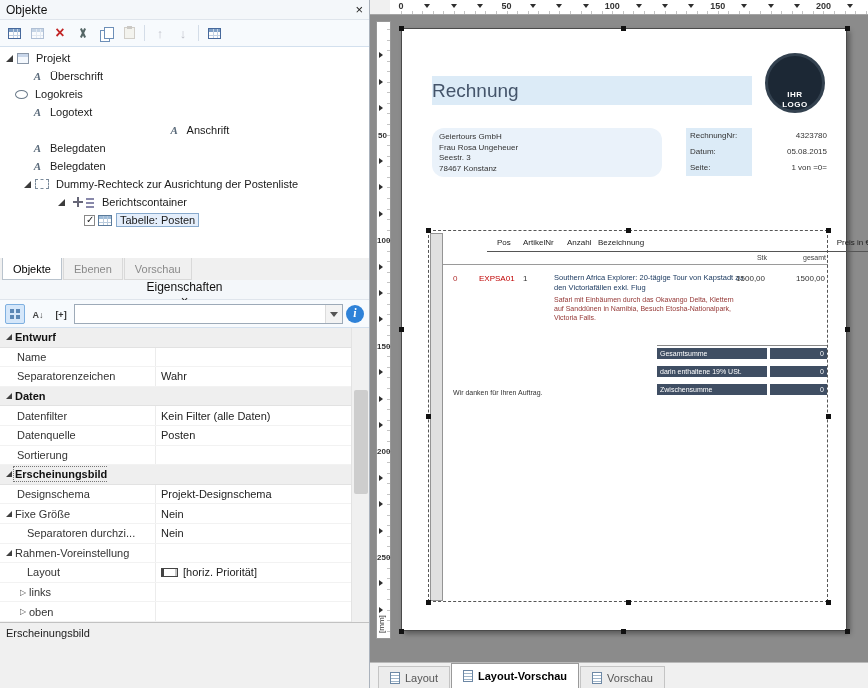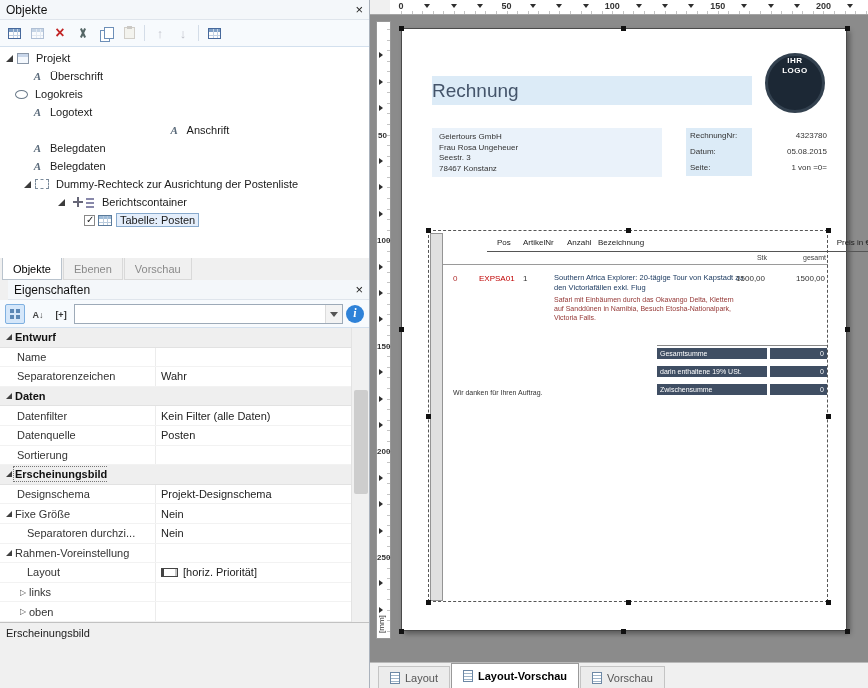--- a/index.html
+++ b/index.html
@@ -66,21 +66,21 @@
   .ti-cb::before { content:"✓"; position:absolute; left:1px; top:-2px; font-size:10px; color:#222; }
   .tree-label { padding:0 3px; }
   .tree-label.sel { border:1px solid #88aacd; background:#e4eefb; }
 
   .op-tabs { position:absolute; top:258px; left:0; right:0; height:22px; background:#f0f0f0; display:flex; align-items:stretch; padding-left:2px; }
   .ptab { display:flex; align-items:center; padding:0 10px; font-size:11px; color:#8a8a8a; background:#f0f0f0; border:1px solid #d9d9d9; border-top:none; margin-right:1px; }
   .ptab.active { background:#fff; color:#000; border-color:#b9c3cd; }
 
   
   .pp { position:absolute; top:280px; left:0; right:0; bottom:0; background:#f0f0f0; }
-  .pp-header { position:absolute; top:0; left:8px; right:0; }
+  .pp-header { position:absolute; top:0; left:0; right:0;flex-direction:column; }
   .pp-toolbar { position:absolute; top:20px; left:0; right:0; height:28px; background:#f7fafd; border-bottom:1px solid #d3e0ee; display:flex; align-items:center; gap:3px; padding:0 5px; }
   .pgbtn { width:20px; height:20px; flex:none; display:flex; align-items:center; justify-content:center; border:1px solid transparent; border-radius:2px; }
   .pgbtn.pressed { background:#d5e7fa; border-color:#7fb0e0; }
   .pgi-cat { width:10px; height:10px;
     background:
       linear-gradient(#5b87b5,#5b87b5) 0 0/4px 4px no-repeat,
       linear-gradient(#5b87b5,#5b87b5) 6px 0/4px 4px no-repeat,
       linear-gradient(#5b87b5,#5b87b5) 0 6px/4px 4px no-repeat,
       linear-gradient(#5b87b5,#5b87b5) 6px 6px/4px 4px no-repeat; }
   .pgi-sort::before { content:"A↓"; font-size:9px; font-weight:bold; color:#444; }
@@ -120,22 +120,22 @@
   .canvas { position:absolute; left:0; top:15px; right:0; bottom:26px; background:#8b8b8b; overflow:hidden; }
   .v-ruler { position:absolute; left:6px; top:6px; width:15px; height:618px; background:#fff; border:1px solid #979797;
     background-image:repeating-linear-gradient(#c4c4c4 0 1px,transparent 1px 10.56px);
     background-size:4px 100%; background-repeat:no-repeat; background-position:10px 7px; }
   .vnum { position:absolute; left:0; right:2px; text-align:center; font-size:8px; font-weight:bold; color:#333; transform:translateY(-50%); }
   .vmark { position:absolute; left:2px; transform:translateY(-50%); width:0; height:0; border:3px solid transparent; border-left:4px solid #2e2e2e; }
   .vunit { position:absolute; bottom:10px; left:0px; font-size:8px; color:#333; transform:rotate(-90deg); transform-origin:7px 7px; }
 
   .page { position:absolute; left:31px; top:13px; width:446px; height:603px; background:#fff; border:1px solid #4a4a4a; box-shadow:3px 3px 5px rgba(0,0,0,.35); }
   .inv-title { position:absolute; left:30px; top:47px; width:320px; height:29px; background:#dcebf7; color:#44546a; font-size:19px; line-height:29px; }
-  .inv-logo { position:absolute; left:363px; top:24px; width:60px; height:60px; border-radius:50%; background:#1c2835; border:3px solid #33414f; color:#fff; display:flex; flex-direction:column; align-items:center; justify-content:flex-start; font-size:8px; font-weight:bold; letter-spacing:.5px; line-height:10px; }
-  .inv-address { position:absolute; left:30px; top:99px; width:230px; height:49px; background:#eaf2fa; padding:4px 7px; font-size:8px; line-height:10.5px; color:#333; }
+  .inv-logo { position:absolute; left:363px; top:24px; width:60px; height:60px; border-radius:50%; background:#1c2835; border:3px solid #33414f; color:#fff; display:flex; flex-direction:column; align-items:center; justify-content:flex-end; font-size:8px; font-weight:bold; letter-spacing:.5px; line-height:10px; }
+  .inv-address { position:absolute; left:30px; top:99px; width:230px; height:49px; background:#eaf2fa; padding:4px 7px; font-size:8px; line-height:10.5px; color:#333;border-radius:12px; }
   .inv-meta { position:absolute; left:284px; top:99px; width:141px; }
   .meta-row { display:flex; height:16px; font-size:8px; }
   .m-label { width:66px; flex:none; background:#dcebf7; padding:3px 0 0 4px; color:#333; }
   .m-value { flex:1; text-align:right; padding-top:3px; color:#333; }
 
   .tbl-strip { position:absolute; left:28px; top:204px; width:13px; height:368px; background:#e0e0e0; border:1px solid #949494; }
   .tbl-head { position:absolute; left:41px; top:206px; width:385px; height:17px; font-size:8px; color:#222; border-bottom:1px solid #555;margin-left:44px; }
   .tbl-head span { position:absolute; top:3px; }
   .h-pos { left:10px; } .h-art { left:36px; } .h-anz { left:80px; } .h-bez { left:111px; } .h-preis { right:2px; }
   .tbl-sub { position:absolute; left:41px; top:223px; width:385px; height:13px; font-size:7px; color:#444; border-bottom:1px solid #9a9a9a; }

